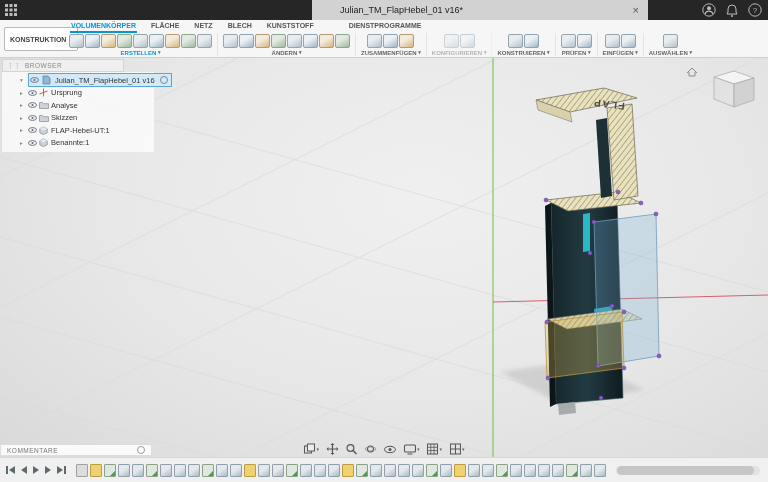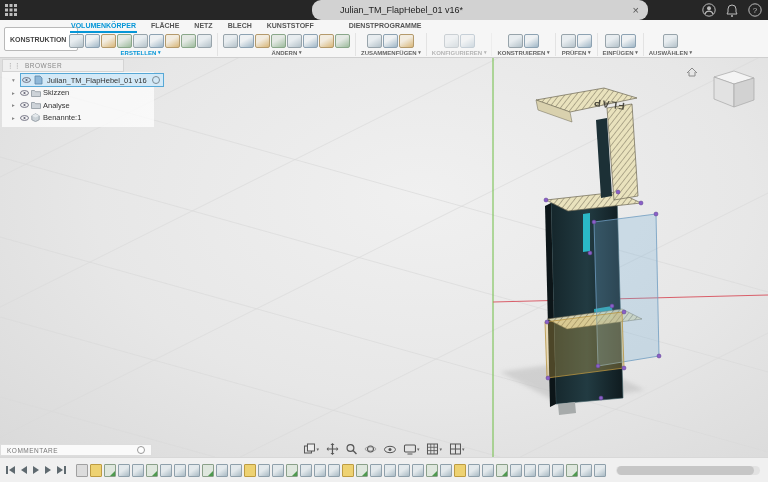--- a/index.html
+++ b/index.html
@@ -3,21 +3,21 @@
 <meta charset="utf-8">
 <style>
   html,body{margin:0;padding:0;background:#fff;}
   #app{position:relative;width:768px;height:482px;overflow:hidden;
        font-family:"Liberation Sans",sans-serif;background:#e8e8e8;
        -webkit-font-smoothing:antialiased;}
   
   .titlebar{position:absolute;top:0;left:0;right:0;height:20px;background:#262626;z-index:30;}
   .appmenu{position:absolute;left:3px;top:2px;width:16px;height:16px;display:flex;align-items:center;justify-content:center;cursor:pointer;}
   .doc-tab{position:absolute;left:312px;top:0;width:336px;height:20px;background:#d2d2d2;
-           display:flex;align-items:center;font-size:9px;color:#222;padding:0 6px;box-sizing:border-box;border-radius:9px;}
+           display:flex;align-items:center;font-size:9px;color:#222;padding:0 6px;box-sizing:border-box;}
   .doc-tab .title{margin-left:22px;white-space:nowrap;overflow:hidden;}
   .doc-tab .close{margin-left:auto;color:#555;font-size:11px;line-height:11px;padding:0 3px;cursor:pointer;}
   .tb-right{position:absolute;right:6px;top:3px;display:flex;gap:10px;align-items:center;}
   .tb-right .ticonbtn{cursor:pointer;display:flex;align-items:center;}
   
   .toolbar{position:absolute;top:20px;left:0;right:0;height:37px;background:#f6f6f6;border-bottom:1px solid #cfcfcf;z-index:25;}
   .konstruktion{position:absolute;left:4px;top:7px;height:22px;background:#fff;border:1px solid #b9b9b9;border-radius:2px;
                 font-size:7px;font-weight:bold;color:#444;display:flex;align-items:center;gap:3px;padding:0 5px;cursor:pointer;}
   .tabs-row{position:absolute;left:70px;top:0;height:13px;display:flex;gap:13px;align-items:flex-end;}
   .tab{font-size:7px;font-weight:bold;color:#555;padding:2px 1px;border-bottom:2px solid transparent;cursor:pointer;white-space:nowrap;}
@@ -39,21 +39,21 @@
   
   .viewport{position:absolute;top:57px;left:0;right:0;height:401px;
             background:radial-gradient(ellipse at 55% 35%, #f0f0f0 0%, #e7e7e7 55%, #d9d9d9 100%);}
   .scene{position:absolute;top:0;left:0;}
   
   .viewcube{position:absolute;top:6px;right:6px;width:78px;height:56px;cursor:pointer;}
   
   .browser{position:absolute;top:2px;left:2px;width:152px;z-index:20;}
   .browser-header{width:112px;height:11px;background:#efefef;border:1px solid #d4d4d4;display:flex;align-items:center;
                   font-size:6.5px;color:#888;letter-spacing:.5px;padding:0 4px;gap:4px;cursor:pointer;}
-  .browser-body{background:rgba(255,255,255,.72);padding:2px 6px 3px;}
+  .browser-body{background:rgba(255,255,255,.72);padding:2px 14px 3px;}
   .brow{height:12.5px;display:flex;align-items:center;font-size:7.5px;color:#333;padding-left:4px;cursor:pointer;white-space:nowrap;}
   .brow .tri{width:8px;color:#888;font-size:5.5px;flex:0 0 8px;}
   .brow .eyeic{width:11px;display:flex;flex:0 0 11px;}
   .brow .tyic{width:11px;display:flex;flex:0 0 11px;}
   .brow .lbl{margin-left:1px;}
   .selbox{display:flex;align-items:center;background:#d3e9f7;border:1px solid #57a8d6;height:12px;padding:0 3px 0 1px;gap:1px;}
   .selbox .targ{width:6px;height:6px;border:1px solid #7b8a94;border-radius:50%;margin-left:4px;}
   
   .comments{position:absolute;left:0;bottom:2px;width:152px;height:12px;background:#fafafa;border:1px solid #ddd;
             display:flex;align-items:center;font-size:6.5px;color:#777;letter-spacing:.5px;padding:0 6px;box-sizing:border-box;cursor:pointer;}
@@ -328,25 +328,26 @@
           </div>
           <div class="brow">
             <span class="tri">▸</span>
             <span class="eyeic">
               <svg width="9" height="6">
                 <ellipse cx="4.5" cy="3" rx="4" ry="2.4" fill="none" stroke="#667" stroke-width="0.9"></ellipse>
                 <circle cx="4.5" cy="3" r="1.1" fill="#667"></circle>
               </svg>
             </span>
             <span class="tyic">
-              <svg width="10" height="8">
-                <path d="M0.5 1.5h3l1 1.2h5v4.8H0.5z" fill="#cdd3d8" stroke="#8e979e" stroke-width="0.8"></path>
-              </svg>
-            </span>
-            <span class="lbl">Skizzen</span>
+              <svg width="9" height="9">
+                <line x1="4.5" y1="0.5" x2="4.5" y2="8.5" stroke="#56a344" stroke-width="1"></line>
+                <line x1="0.5" y1="6" x2="8.5" y2="3" stroke="#c9574f" stroke-width="1"></line>
+              </svg>
+            </span>
+            <span class="lbl">Ursprung</span>
           </div>
           <div class="brow">
             <span class="tri">▸</span>
             <span class="eyeic">
               <svg width="9" height="6">
                 <ellipse cx="4.5" cy="3" rx="4" ry="2.4" fill="none" stroke="#667" stroke-width="0.9"></ellipse>
                 <circle cx="4.5" cy="3" r="1.1" fill="#667"></circle>
               </svg>
             </span>
             <span class="tyic">
@@ -358,20 +359,51 @@
           </div>
           <div class="brow">
             <span class="tri">▸</span>
             <span class="eyeic">
               <svg width="9" height="6">
                 <ellipse cx="4.5" cy="3" rx="4" ry="2.4" fill="none" stroke="#667" stroke-width="0.9"></ellipse>
                 <circle cx="4.5" cy="3" r="1.1" fill="#667"></circle>
               </svg>
             </span>
             <span class="tyic">
+              <svg width="10" height="8">
+                <path d="M0.5 1.5h3l1 1.2h5v4.8H0.5z" fill="#cdd3d8" stroke="#8e979e" stroke-width="0.8"></path>
+              </svg>
+            </span>
+            <span class="lbl">Skizzen</span>
+          </div>
+          <div class="brow">
+            <span class="tri">▸</span>
+            <span class="eyeic">
+              <svg width="9" height="6">
+                <ellipse cx="4.5" cy="3" rx="4" ry="2.4" fill="none" stroke="#667" stroke-width="0.9"></ellipse>
+                <circle cx="4.5" cy="3" r="1.1" fill="#667"></circle>
+              </svg>
+            </span>
+            <span class="tyic">
+              <svg width="9" height="9">
+                <path d="M4.5 0.8 8.2 2.8v4L4.5 8.6 0.8 6.8v-4z" fill="#ccd3d8" stroke="#88929a" stroke-width="0.8"></path>
+                <path d="M4.5 0.8 8.2 2.8 4.5 4.6 0.8 2.8z" fill="#e4e9ec"></path>
+              </svg>
+            </span>
+            <span class="lbl">FLAP-Hebel-UT:1</span>
+          </div>
+          <div class="brow">
+            <span class="tri">▸</span>
+            <span class="eyeic">
+              <svg width="9" height="6">
+                <ellipse cx="4.5" cy="3" rx="4" ry="2.4" fill="none" stroke="#667" stroke-width="0.9"></ellipse>
+                <circle cx="4.5" cy="3" r="1.1" fill="#667"></circle>
+              </svg>
+            </span>
+            <span class="tyic">
               <svg width="9" height="9">
                 <path d="M4.5 0.8 8.2 2.8v4L4.5 8.6 0.8 6.8v-4z" fill="#ccd3d8" stroke="#88929a" stroke-width="0.8"></path>
                 <path d="M4.5 0.8 8.2 2.8 4.5 4.6 0.8 2.8z" fill="#e4e9ec"></path>
               </svg>
             </span>
             <span class="lbl">Benannte:1</span>
           </div>
         </div>
     </div>
 

